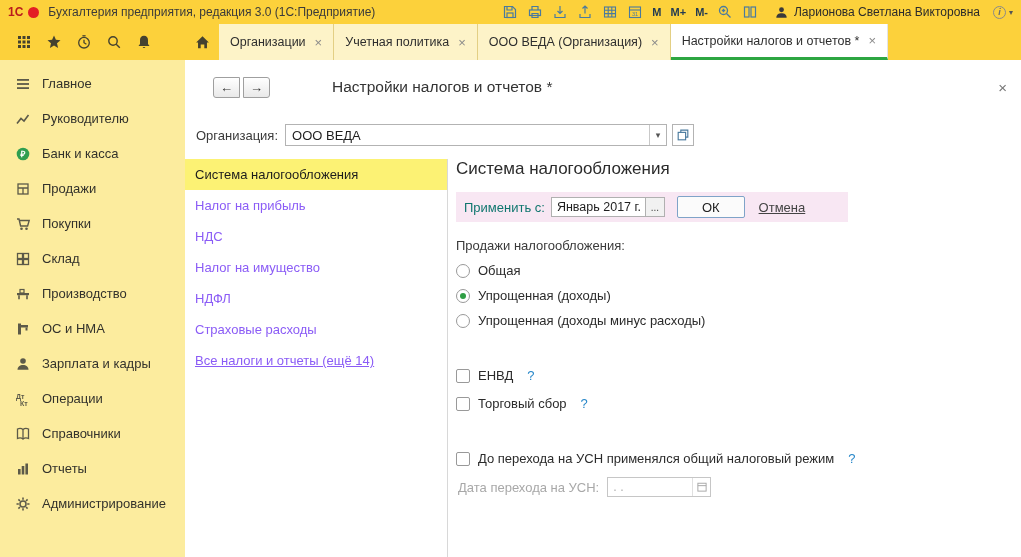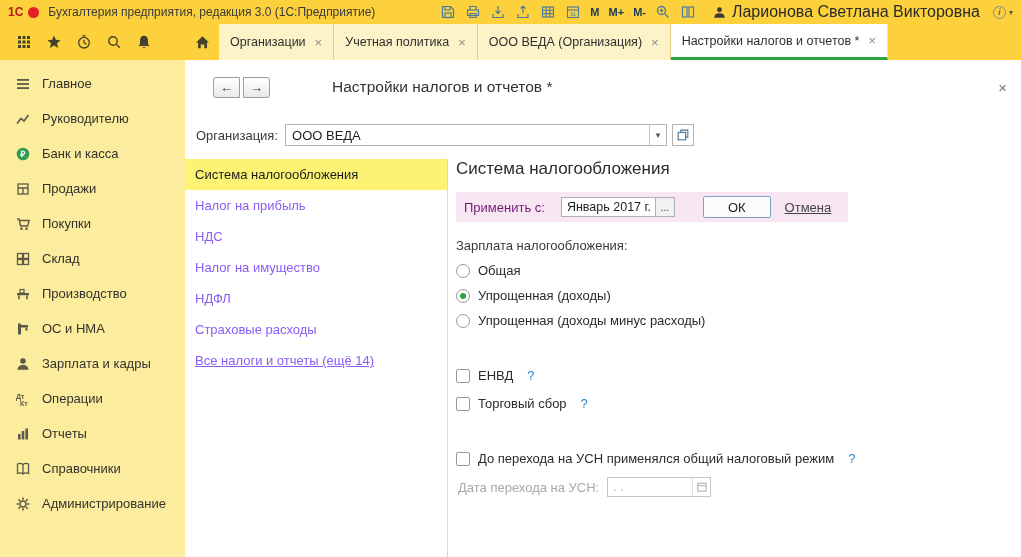--- a/index.html
+++ b/index.html
@@ -8,21 +8,21 @@
 
 
 .titlebar{height:24px;background:#fcd13b;display:flex;align-items:center;padding:0 8px;gap:5px;}
 .logo-1c{font-weight:bold;color:#b91c1c;font-size:12px;}
 .red-dot{width:11px;height:11px;border-radius:50%;background:#e31e24;display:inline-block;flex-shrink:0;}
 .app-title{font-size:12px;color:#3a3a3a;margin-left:4px;white-space:nowrap;}
 .titlebar-spacer{flex:1;}
 .tb-icons{display:flex;align-items:center;gap:7px;}
 .tb-icon{width:18px;height:18px;display:flex;align-items:center;justify-content:center;cursor:pointer;}
 .mem-btn{font-size:11px;font-weight:bold;color:#233b52;cursor:pointer;padding:0 1px;}
-.tb-user{display:flex;align-items:center;gap:5px;margin-left:10px;font-size:16px;color:#2b2b2b;cursor:pointer;white-space:nowrap;}
+.tb-user{display:flex;align-items:center;gap:5px;margin-left:10px;font-size:12px;color:#2b2b2b;cursor:pointer;white-space:nowrap;}
 .tb-info{display:flex;align-items:center;gap:3px;margin-left:8px;cursor:pointer;}
 .info-circle{width:13px;height:13px;border-radius:50%;border:1px solid #8a8a8a;color:#6d6d6d;font-size:9px;font-weight:bold;display:flex;align-items:center;justify-content:center;font-style:italic;}
 .info-caret{font-size:8px;color:#555;}
 
 
 .toolrow{height:36px;display:flex;background:#fcd13b;}
 .tool-icons{width:185px;display:flex;align-items:center;gap:14px;padding-left:16px;flex-shrink:0;}
 .tool-icon{cursor:pointer;display:flex;}
 .tabstrip{flex:1;display:flex;align-items:stretch;overflow:hidden;}
 .home-btn{width:34px;display:flex;align-items:center;justify-content:center;cursor:pointer;flex-shrink:0;}
@@ -57,25 +57,25 @@
 .split{display:flex;flex:1;margin-top:13px;min-height:0;}
 .sections{width:263px;border-right:1px solid #d8d8d8;flex-shrink:0;}
 .section-item{height:31px;display:flex;align-items:center;padding-left:10px;cursor:pointer;font-size:13px;color:#8b5cf6;}
 .section-item.selected{background:#fcf274;color:#1c1c1c;}
 .section-item.linkish{text-decoration:underline;}
 .panel{flex:1;padding:0 14px 0 8px;min-width:0;}
 .panel-heading{font-size:17px;color:#2b2b2b;margin-bottom:13px;}
 
 
 .apply-bar{width:392px;height:30px;background:#f8e7f3;display:flex;align-items:center;padding:0 8px;}
-.apply-label{color:#701a75;margin-right:16px;white-space:nowrap;}
+.apply-label{color:#0f766e;margin-right:6px;white-space:nowrap;}
 .period-field{display:flex;height:20px;}
 .period-field input{width:95px;border:1px solid #b0b0b0;padding:0 5px;font:inherit;font-size:12.5px;outline:none;color:#1f1f1f;}
 .dots-btn{width:19px;border:1px solid #b0b0b0;border-left:none;background:#f1f1f1;display:flex;align-items:center;justify-content:center;font-size:10px;color:#444;cursor:pointer;}
-.ok-btn{margin-left:28px;height:22px;min-width:46px;background:#fbfbfb;border:1px solid #7fa3c8;display:flex;align-items:center;justify-content:center;font-size:13px;color:#222;cursor:pointer;border-radius:2px;padding:0 24px;}
+.ok-btn{margin-left:12px;height:22px;min-width:46px;background:#fbfbfb;border:1px solid #7fa3c8;display:flex;align-items:center;justify-content:center;font-size:13px;color:#222;cursor:pointer;border-radius:2px;padding:0 24px;}
 .cancel-link{margin-left:14px;color:#444;text-decoration:underline;cursor:pointer;}
 
 
 .group-label{margin-top:16px;color:#3a3a3a;}
 .radio-row{display:flex;align-items:center;gap:8px;margin-top:10px;}
 .radio{width:14px;height:14px;border:1px solid #999;border-radius:50%;background:#fff;position:relative;flex-shrink:0;cursor:pointer;}
 .radio.checked::after{content:"";position:absolute;left:3px;top:3px;right:3px;bottom:3px;background:#2f9e44;border-radius:50%;}
 .check-row{display:flex;align-items:center;gap:8px;margin-top:13px;}
 .check-row.gap-lg{margin-top:40px;}
 .checkbox{width:14px;height:14px;border:1px solid #999;background:#fff;border-radius:2px;flex-shrink:0;cursor:pointer;}
@@ -303,33 +303,33 @@
         <span>Зарплата и кадры</span>
       </div>
       <div class="side-item">
         <svg width="16" height="16" viewBox="0 0 16 16">
             <text x="1" y="7.5" font-size="7" font-weight="bold" fill="#5c5a49">Дт</text>
             <text x="5" y="15" font-size="7" font-weight="bold" fill="#5c5a49">Кт</text>
           </svg>
         <span>Операции</span>
       </div>
       <div class="side-item">
+        <svg width="16" height="16" viewBox="0 0 16 16" fill="none" stroke="#5c5a49" stroke-width="1.3">
+            <path d="M8 3.5C6.5 2.3 4.3 2.2 2.5 3v9.5c1.8-.8 4-.7 5.5.5 1.5-1.2 3.7-1.3 5.5-.5V3c-1.8-.8-4-.7-5.5.5z"></path>
+            <path d="M8 3.5v9.8"></path>
+          </svg>
+        <span>Справочники</span>
+      </div>
+      <div class="side-item">
         <svg width="16" height="16" viewBox="0 0 16 16" fill="#5c5a49">
             <rect x="3" y="8" width="2.6" height="5.5"></rect>
             <rect x="6.7" y="5" width="2.6" height="8.5"></rect>
             <rect x="10.4" y="2.5" width="2.6" height="11"></rect>
           </svg>
         <span>Отчеты</span>
-      </div>
-      <div class="side-item">
-        <svg width="16" height="16" viewBox="0 0 16 16" fill="none" stroke="#5c5a49" stroke-width="1.3">
-            <path d="M8 3.5C6.5 2.3 4.3 2.2 2.5 3v9.5c1.8-.8 4-.7 5.5.5 1.5-1.2 3.7-1.3 5.5-.5V3c-1.8-.8-4-.7-5.5.5z"></path>
-            <path d="M8 3.5v9.8"></path>
-          </svg>
-        <span>Справочники</span>
       </div>
       <div class="side-item">
         <svg width="16" height="16" viewBox="0 0 16 16" fill="none" stroke="#5c5a49">
             <circle cx="8" cy="8" r="3" stroke-width="1.5"></circle>
             <path d="M8 1.5v2.3M8 12.2v2.3M1.5 8h2.3M12.2 8h2.3M3.4 3.4L5 5M11 11l1.6 1.6M12.6 3.4L11 5M5 11l-1.6 1.6" stroke-width="1.6"></path>
           </svg>
         <span>Администрирование</span>
       </div>
     </div>
 
@@ -374,21 +374,21 @@
           <div class="apply-bar">
             <span class="apply-label">Применить с:</span>
             <span class="period-field">
               <input readonly="" value="Январь 2017 г." style="">
               <span class="dots-btn">...</span>
             </span>
             <span class="ok-btn">ОК</span>
             <span class="cancel-link">Отмена</span>
           </div>
 
-          <div class="group-label">Зарплата налогообложения:</div>
+          <div class="group-label">Продажи налогообложения:</div>
 
           <div class="radio-row">
             <span class="radio"></span>
             <span>Общая</span>
           </div>
           <div class="radio-row">
             <span class="radio checked"></span>
             <span>Упрощенная (доходы)</span>
           </div>
           <div class="radio-row">

